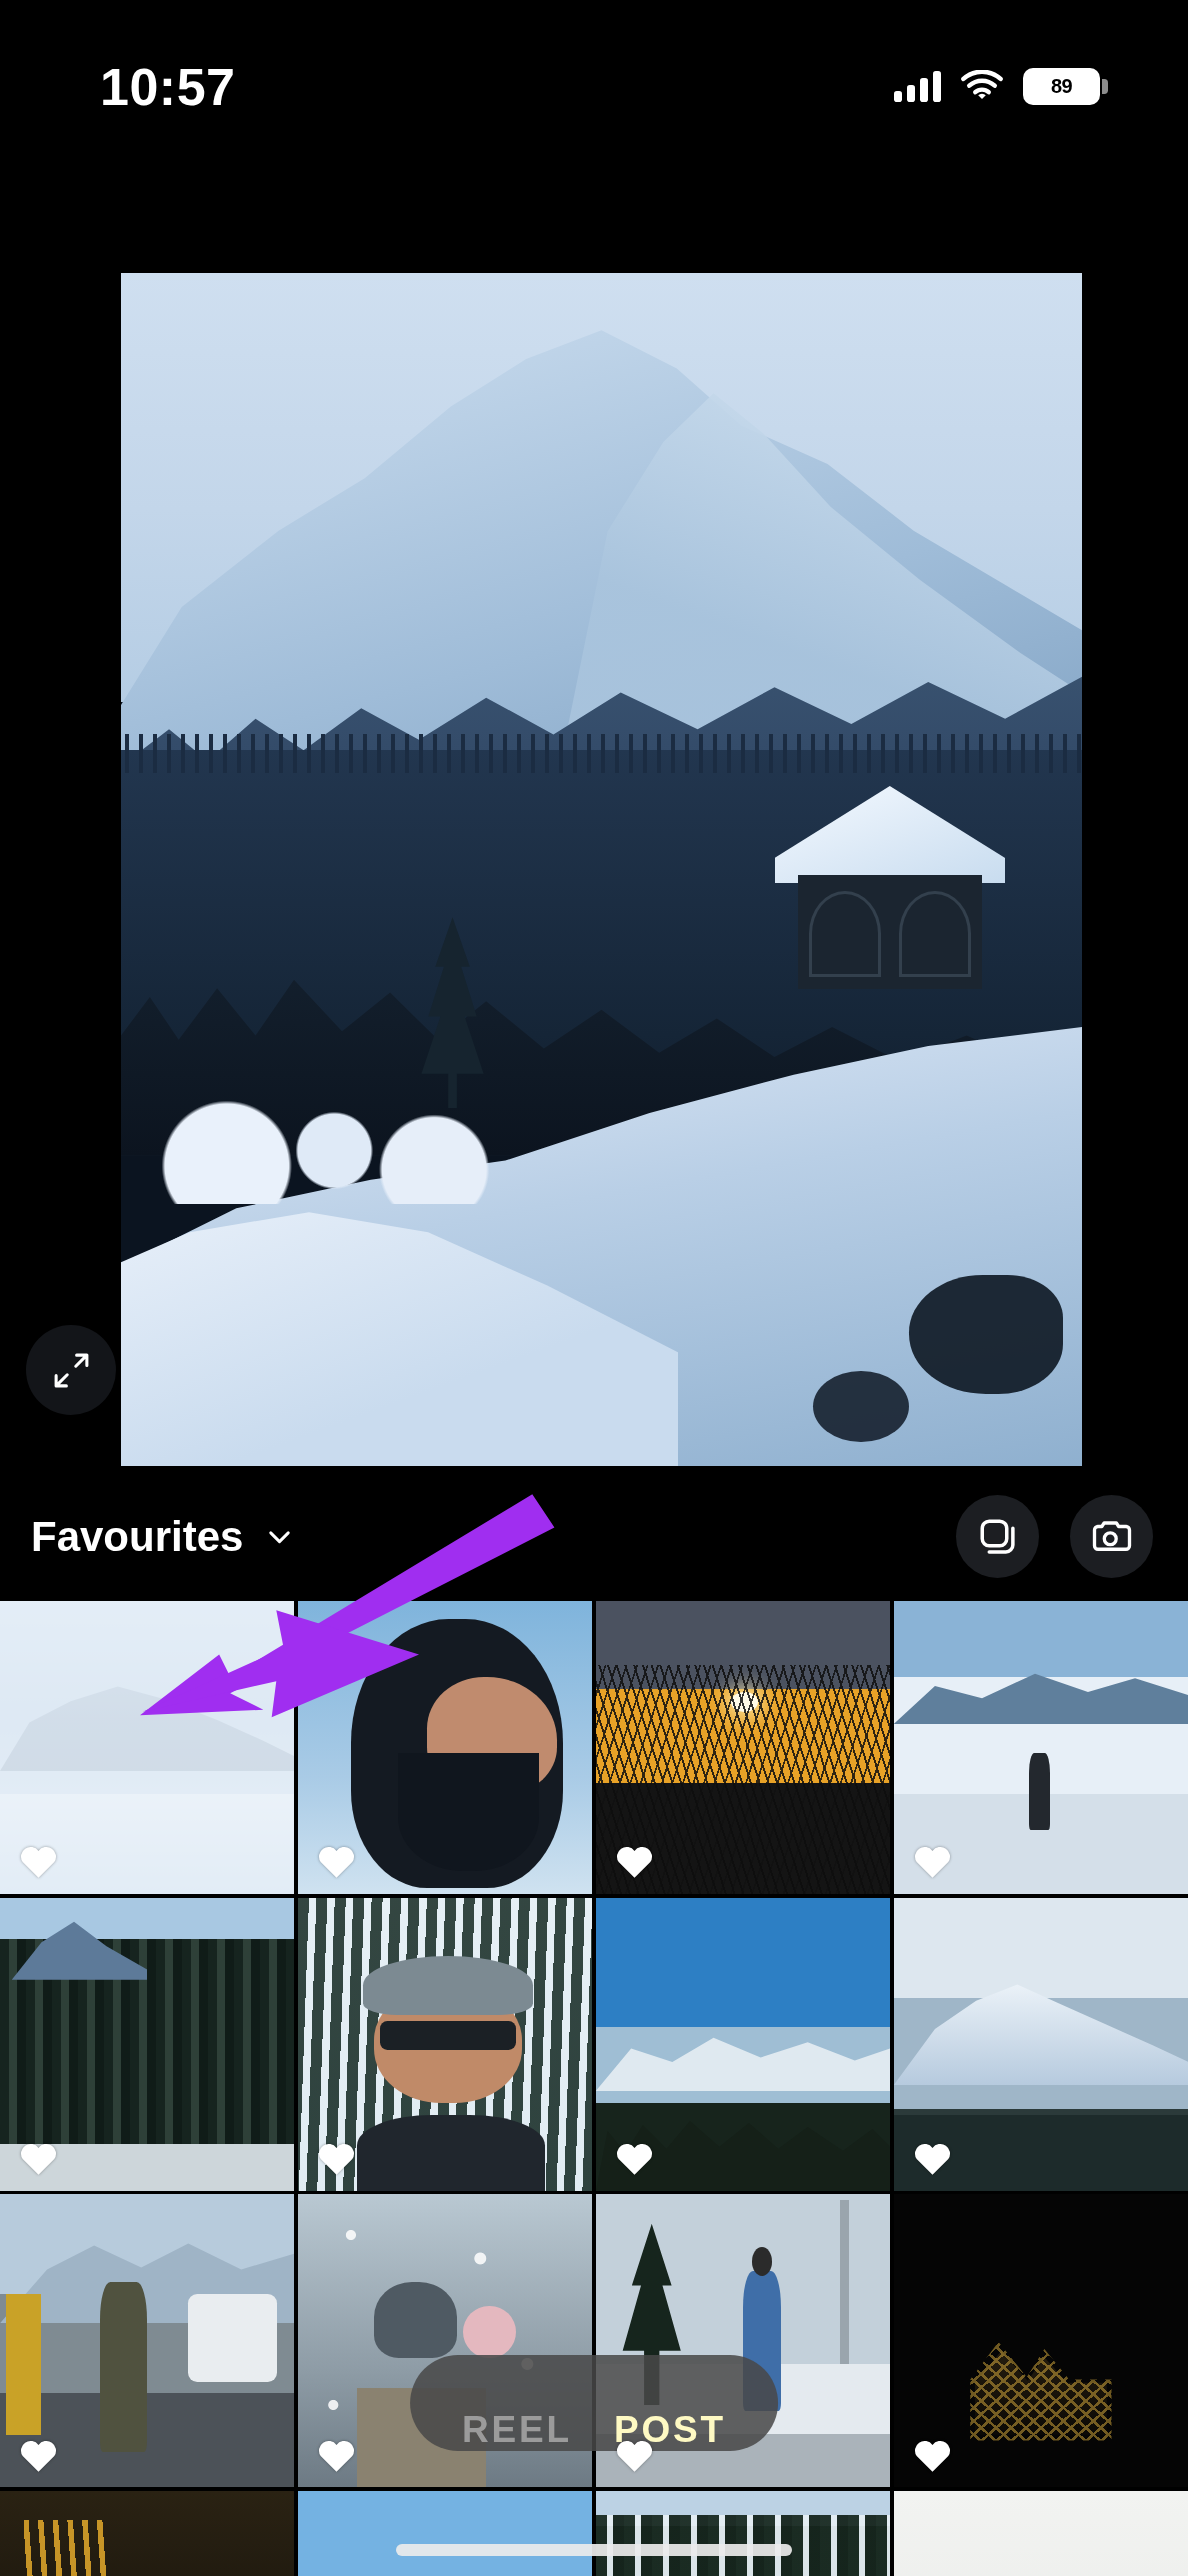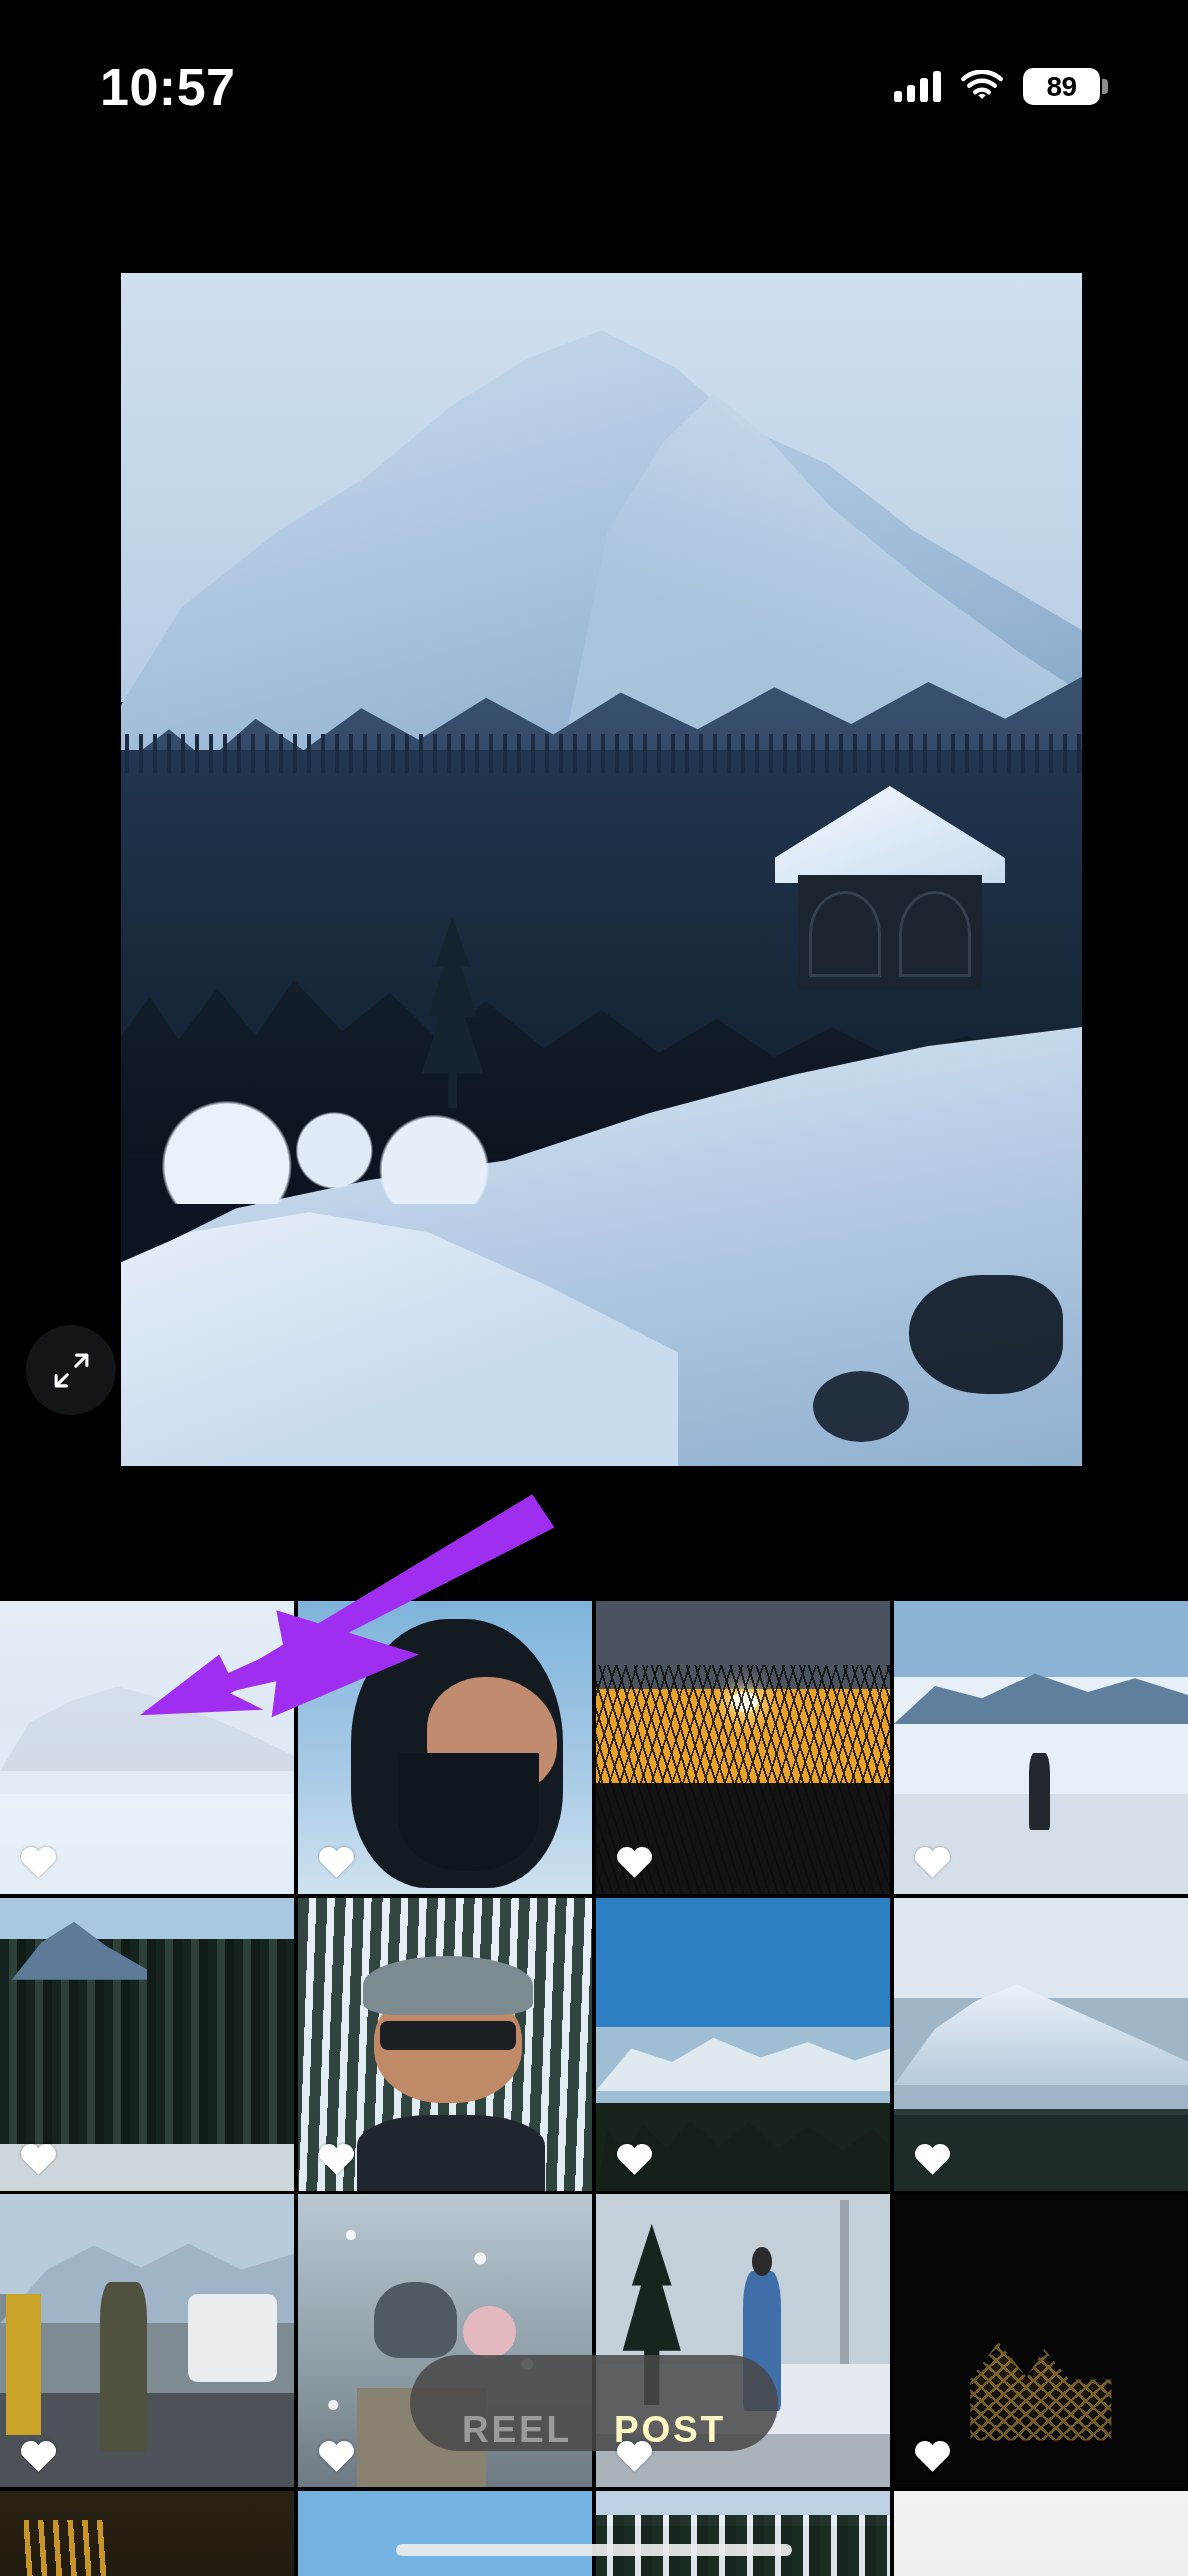--- a/index.html
+++ b/index.html
@@ -37,21 +37,21 @@
   .battery {
     position:relative; width:77px; height:37px;
     background:#fff; border-radius:10px;
     display:flex; align-items:center; justify-content:center;
   }
   .battery::after {
     content:""; position:absolute; right:-8.3px; top:11px;
     width:6.4px; height:14.7px; background:#fff;
     border-radius:0 3.7px 3.7px 0; opacity:.55;
   }
-  .battery span { color:#000; font-size:28px; font-weight:700; letter-spacing:-0.5px; }
+  .battery span { color:#000; font-size:20px; font-weight:700; letter-spacing:-0.5px; }
 
   
   #header {
     position:absolute; top:157px; left:0; width:1188px; height:109px;
     display:flex; align-items:center; justify-content:space-between;
     padding:0 39px;
   }
   #close-btn { width:74px; height:74px; display:flex; align-items:center; justify-content:center; }
   #page-title { color:#fff; font-size:41px; font-weight:700; letter-spacing:0.2px; }
   #next-btn { font-size:41px; font-weight:700; letter-spacing:0.2px; padding:9.2px 13px; }
@@ -394,20 +394,42 @@
     </div>
   </div>
 
   <div id="expand-btn">
     <svg width="41" height="41" viewBox="0 0 24 24">
       <path d="M21 3 L21 9 M21 3 L15 3 M21 3 L14.5 9.5" stroke="#fff" stroke-width="1.8" stroke-linecap="round" fill="none"></path>
       <path d="M3 21 L3 15 M3 21 L9 21 M3 21 L9.5 14.5" stroke="#fff" stroke-width="1.8" stroke-linecap="round" fill="none"></path>
     </svg>
   </div>
 
+  <div id="album-bar">
+    <div id="album-select">
+      <span id="album-name">Favourites</span>
+      <svg width="35" height="35" viewBox="0 0 24 24">
+        <path d="M6 9.5 L12 15.5 L18 9.5" stroke="#fff" stroke-width="2" fill="none" stroke-linecap="round" stroke-linejoin="round"></path>
+      </svg>
+    </div>
+    <div id="album-actions">
+      <div class="round-btn">
+        <svg width="42" height="42" viewBox="0 0 24 24">
+          <rect x="3" y="3" width="14" height="14" rx="4" stroke="#fff" stroke-width="2" fill="none"></rect>
+          <path d="M7 20.5h9.5a4 4 0 004-4V7" stroke="#fff" stroke-width="2" fill="none" stroke-linecap="round"></path>
+        </svg>
+      </div>
+      <div class="round-btn">
+        <svg width="42" height="42" viewBox="0 0 24 24">
+          <path d="M3 8.5a2 2 0 012-2h2.2l1.3-2h7l1.3 2H21a2 2 0 012 2v9a2 2 0 01-2 2H5a2 2 0 01-2-2v-9z" transform="translate(-1,-0.5)" stroke="#fff" stroke-width="1.9" fill="none" stroke-linejoin="round"></path>
+          <circle cx="11" cy="13" r="3.4" stroke="#fff" stroke-width="1.9" fill="none"></circle>
+        </svg>
+      </div>
+    </div>
+  </div>
 
   <div id="gallery-grid">
       <div class="thumb selected">
         <div class="art t-sel"><i></i><u></u><b></b><s></s><em></em></div>
         <svg class="heart" viewBox="0 0 24 22">
           <path d="M12 21.2 2.6 11.9A5.7 5.7 0 0 1 12 5.4a5.7 5.7 0 0 1 9.4 6.5L12 21.2z" fill="#ffffff"></path>
         </svg>
       </div>
       <div class="thumb">
         <div class="art t-beard"><i></i><u></u><b></b><s></s><em></em></div>

